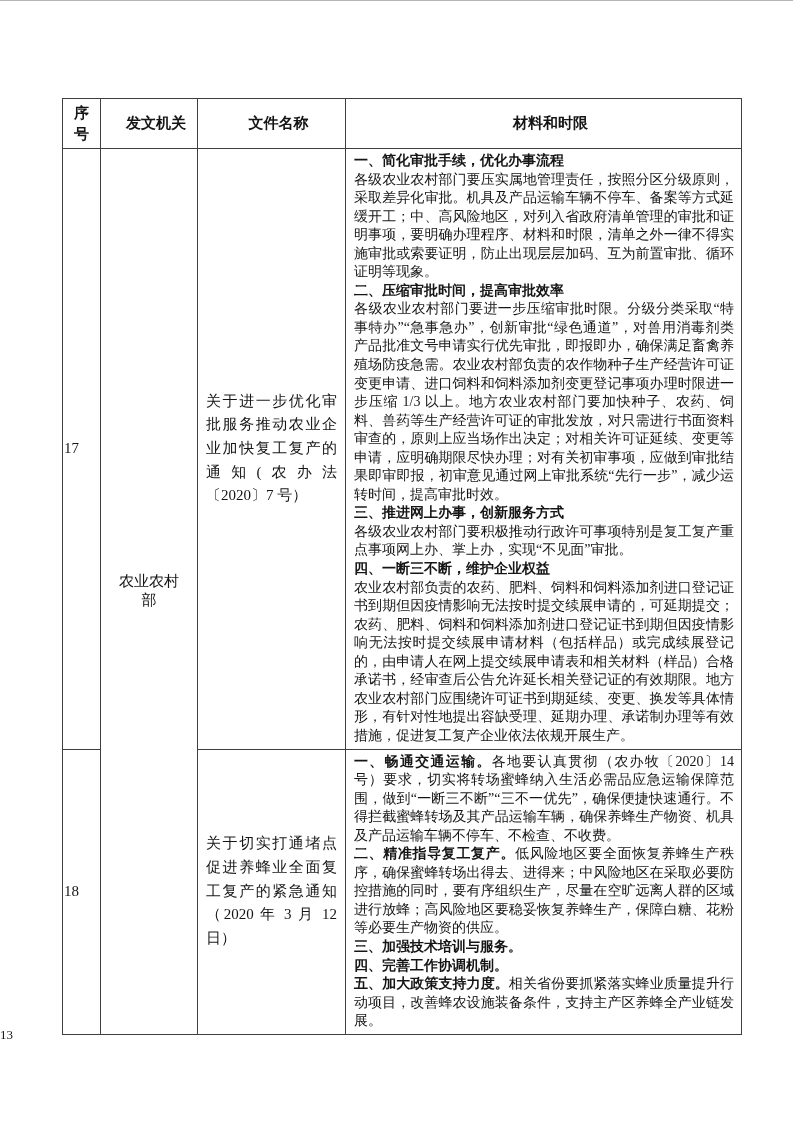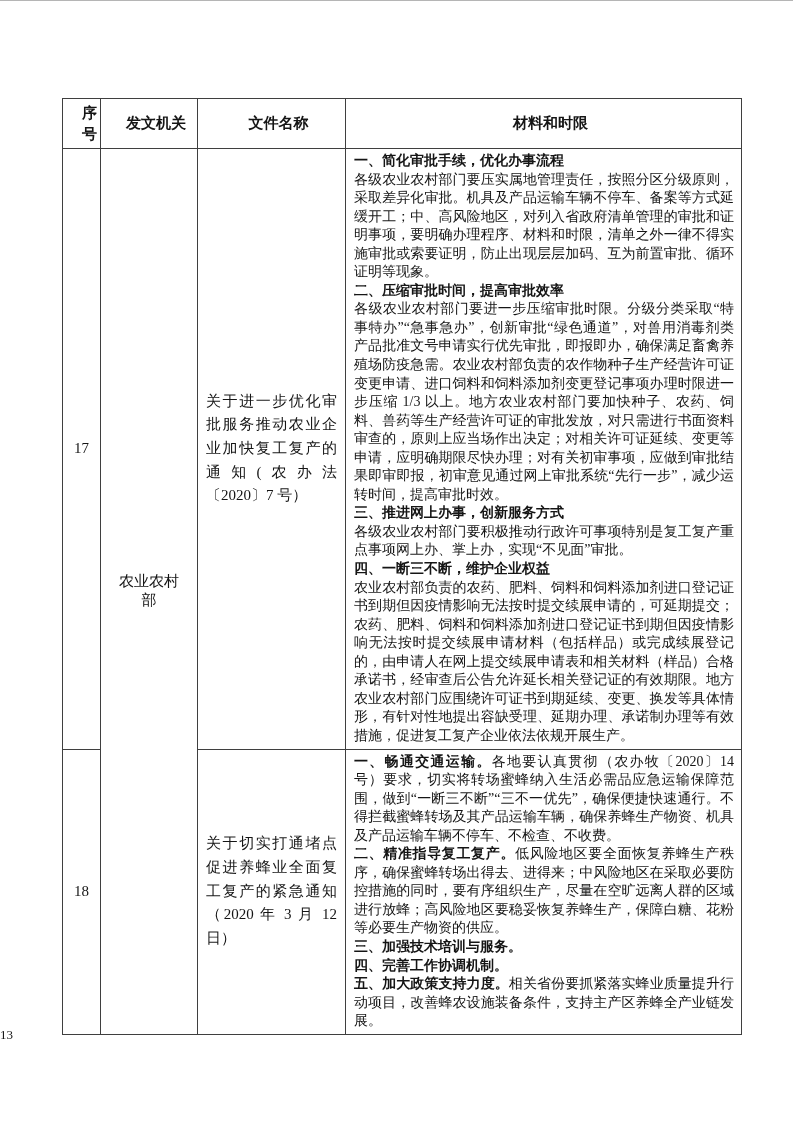--- a/index.html
+++ b/index.html
@@ -34,25 +34,24 @@
   th.th-cell {
     font-size: 15px;
     font-weight: bold;
     text-align: center;
     vertical-align: middle;
     height: 50px;
     line-height: 1.35;
     padding-left: 15px;
   }
   th.th-no {
-    padding: 0 19px;
+    padding: 0 11px;
     word-break: break-all;
   }
   td.num-cell {
-    text-align: center;
     vertical-align: middle;
     font-size: 15px;
   }
   td.agency-cell {
     text-align: center;
     vertical-align: middle;
     font-size: 15px;
     padding: 2px 16px;
   }
   td.name-cell {

